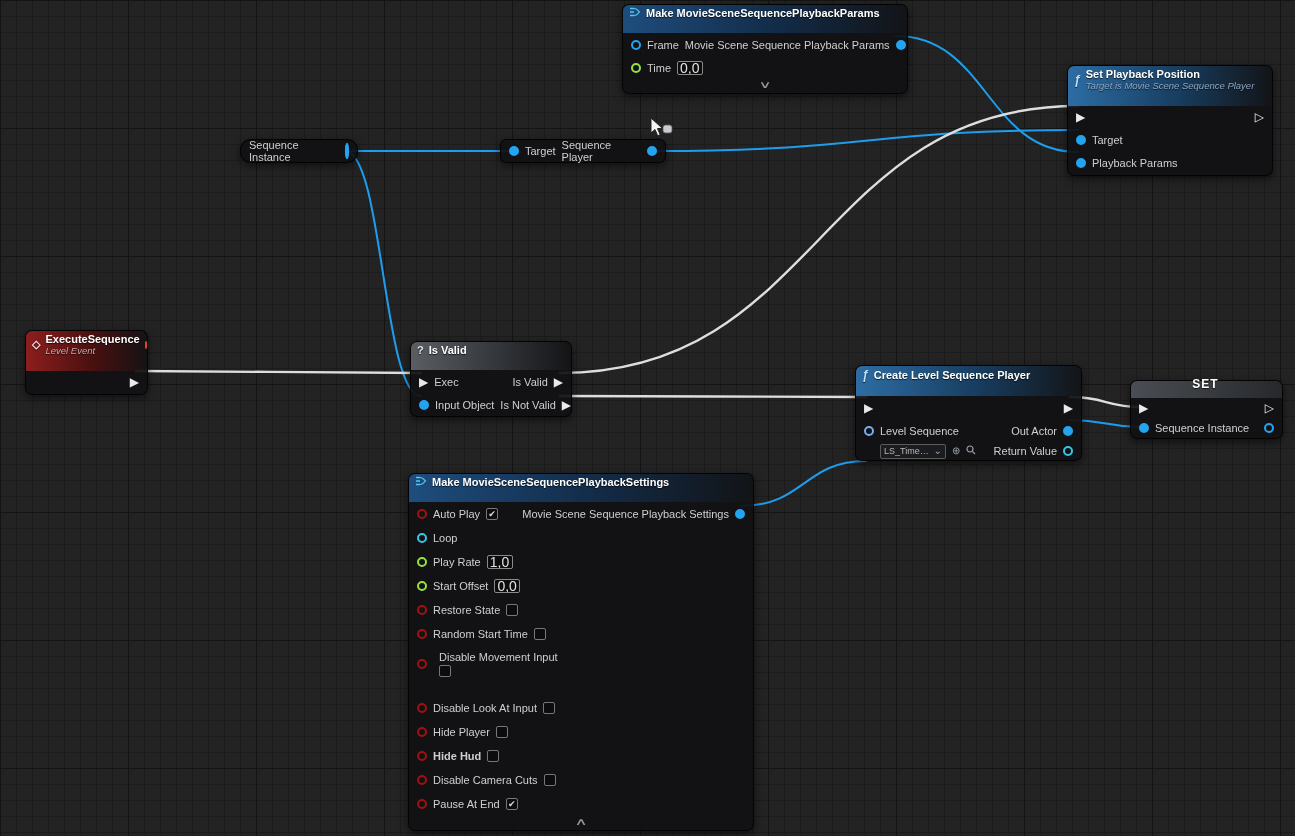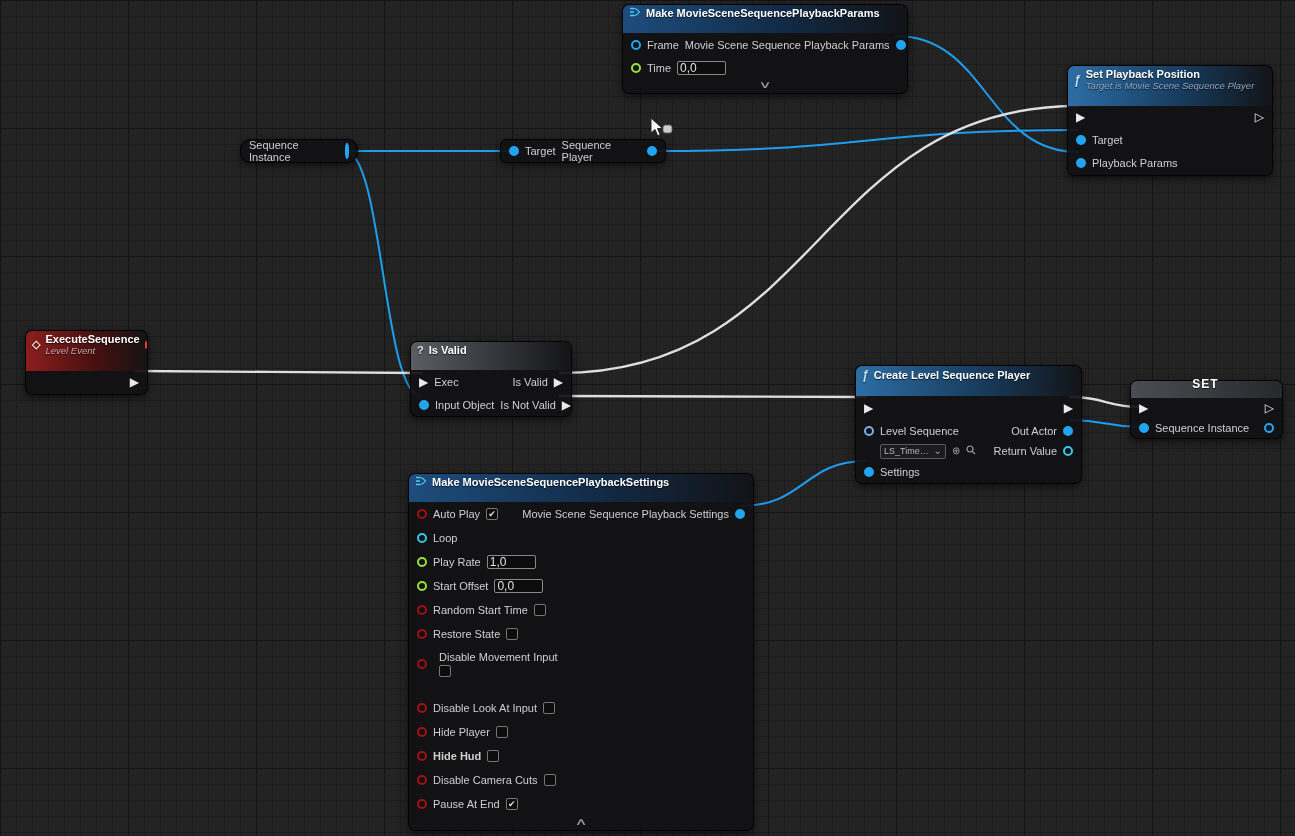--- a/index.html
+++ b/index.html
@@ -57,22 +57,22 @@
   .c-bool  { --c:#a31010; }
   .c-cyan  { --c:#37c6e8; }
   .c-asset { --c:#79aef0; }
 
   .exec { font-size:12px; line-height:1; color:#e9e9e9; flex:0 0 auto; }
   .exec::before { content:"▶"; }
   .exec.hollow::before { content:"▷"; }
 
   .valbox {
     background:#0c0c0d; border:1px solid #8a8a8a; border-radius:2px;
-    color:#e2e2e2; font-size:12px; font-family:"Liberation Sans",sans-serif;
-    width:49px; height:14px; padding:0 2px; text-align:left;
+    color:#e2e2e2; font-size:14px; font-family:"Liberation Sans",sans-serif;
+    width:26px; height:14px; padding:0 2px; text-align:left;
   }
   .checkbox {
     width:12px; height:12px; background:#0c0c0d; border:1px solid #777;
     border-radius:2px; display:flex; align-items:center; justify-content:center;
     color:#d8d8d8; font-size:9px; line-height:1;
   }
   .checkbox.checked::before { content:"✔"; }
 
   .chev { display:block; text-align:center; color:#9a9a9a; font-size:10px;
           height:14px; line-height:12px; transform:scaleX(1.8); cursor:pointer; }
@@ -250,24 +250,20 @@
         <svg width="10" height="10" viewBox="0 0 10 10">
             <circle cx="4" cy="4" r="3" fill="none" stroke="#9aa3aa" stroke-width="1.2"></circle>
             <line x1="6.3" y1="6.3" x2="9" y2="9" stroke="#9aa3aa" stroke-width="1.2"></line>
           </svg>
       </span>
       <span class="right">
         <span class="lbl">Return Value</span>
         <span class="pc c-cyan"></span>
       </span>
     </div>
-    <div class="prow">
-      <span class="pc c-obj filled"></span>
-      <span class="lbl">Settings</span>
-    </div>
   </div>
 
   <div class="node" style="left:1130px; top:380px; width:153px;">
     <div class="hdr hdr-set" style="height:17px; font-size:12px; letter-spacing:1px;">
       <span>SET</span>
     </div>
     <div class="prow" style="height:20px;">
       <span class="exec"></span>
       <span class="right">
           <span class="exec hollow"></span>
@@ -310,26 +306,26 @@
       <span class="lbl">Play Rate</span>
       <input class="valbox" value="1,0" style="">
     </div>
     <div class="prow" style="height:24px;">
       <span class="pc c-float"></span>
       <span class="lbl">Start Offset</span>
       <input class="valbox" value="0,0" style="">
     </div>
     <div class="prow" style="height:24px;">
       <span class="pc c-bool"></span>
+      <span class="lbl">Restore State</span>
+      <span class="checkbox"></span>
+    </div>
+    <div class="prow" style="height:24px;">
+      <span class="pc c-bool"></span>
       <span class="lbl">Random Start Time</span>
-      <span class="checkbox"></span>
-    </div>
-    <div class="prow" style="height:24px;">
-      <span class="pc c-bool"></span>
-      <span class="lbl">Restore State</span>
       <span class="checkbox"></span>
     </div>
     <div style="display:flex; align-items:center; gap:12px; padding:0 8px; height:36px;">
       <span class="pc c-bool"></span>
       <span style="display:flex; flex-direction:column; gap:2px;">
         <span class="lbl">Disable Movement Input</span>
         <span class="checkbox"></span>
       </span>
     </div>
     <div class="prow" style="height:24px;margin-top:14px;">

